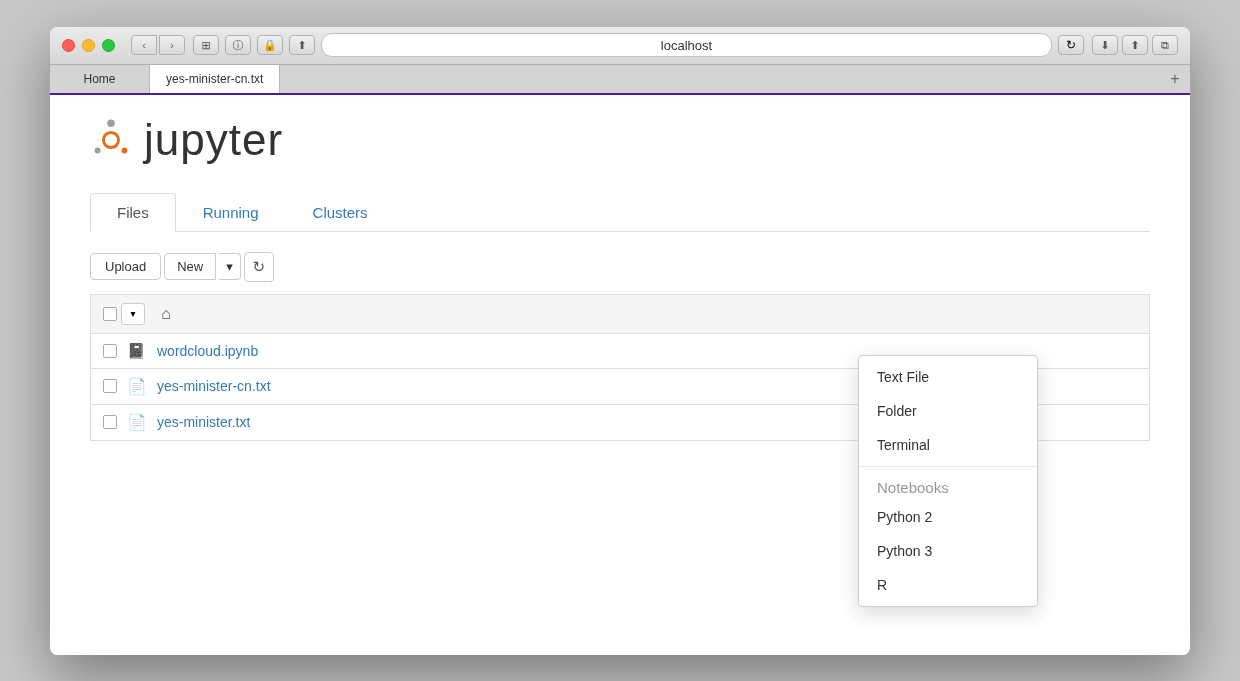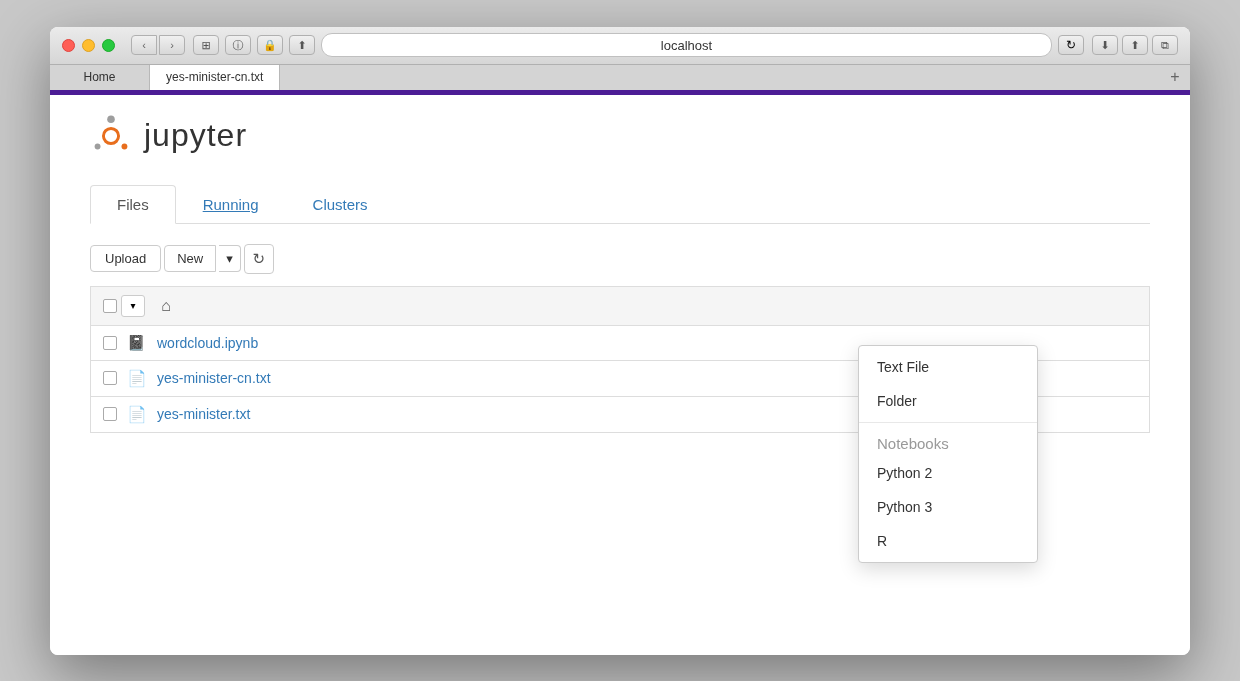--- a/index.html
+++ b/index.html
@@ -113,21 +113,21 @@
       display: flex;
       gap: 4px;
     }
 
     
     .tabs-bar {
       background: #d4d4d4;
       display: flex;
       align-items: stretch;
       height: 30px;
-      border-bottom: 5px solid #4c1d95;
+      border-bottom: 2px solid #4c1d95;
     }
     .browser-tab {
       padding: 0 16px;
       display: flex;
       align-items: center;
       font-size: 12px;
       color: #333;
       cursor: pointer;
       border-right: 1px solid #b8b8b8;
       min-width: 100px;
@@ -163,21 +163,21 @@
       display: flex;
       align-items: center;
       gap: 12px;
       margin-bottom: 28px;
     }
     .jupyter-logo {
       width: 42px;
       height: 42px;
     }
     .jupyter-title {
-      font-size: 32px;
+      font-size: 44px;
       font-weight: 300;
       color: #333;
       letter-spacing: 1px;
     }
 
     
     .nav-tabs {
       display: flex;
       border-bottom: 1px solid #ddd;
       margin-bottom: 20px;
@@ -320,21 +320,21 @@
       color: #337ab7;
       cursor: pointer;
       text-decoration: none;
     }
     .notebook-icon {
       color: #aaa;
       font-size: 15px;
     }
     .dropdown-menu {
       position: absolute;
-      top: 250px;
+      top: 260px;
       right: 152px;
       background: #fff;
       border: 1px solid #ccc;
       border-radius: 4px;
       box-shadow: 0 6px 20px rgba(0,0,0,0.15);
       min-width: 180px;
       z-index: 200;
       padding: 4px 0;
     }
     .dropdown-item {
@@ -411,21 +411,21 @@
 
         <circle cx="18" cy="75" r="7" fill="#9e9e9e"></circle>
       </svg>
       <span class="jupyter-title">jupyter</span>
     </div>
 
     <div class="nav-tabs">
       <div class="nav-tab active" style="color: rgb(85, 85, 85);">
         <span>Files</span>
       </div>
-      <div class="nav-tab" style="color: rgb(51, 122, 183); text-decoration: underline;">
+      <div class="nav-tab" style="color: rgb(51, 122, 183);">
         <span>Running</span>
       </div>
       <div class="nav-tab" style="color: rgb(51, 122, 183);">
         <span>Clusters</span>
       </div>
     </div>
 
     <div class="toolbar-row">
       <div class="toolbar-right">
         <button class="btn-upload">Upload</button>
@@ -463,20 +463,23 @@
       <a class="file-name">yes-minister.txt</a>
     </div>
 
     <div class="dropdown-menu">
       <div class="dropdown-item">
         <span>Text File</span>
       </div>
       <div class="dropdown-item">
         <span>Folder</span>
       </div>
+      <div class="dropdown-item">
+        <span>Terminal</span>
+      </div>
       <div class="dropdown-divider"></div>
       <div class="dropdown-section-label">
         <span>Notebooks</span>
       </div>
       <div class="dropdown-item">
         <span>Python 2</span>
       </div>
       <div class="dropdown-item">
         <span>Python 3</span>
       </div>

